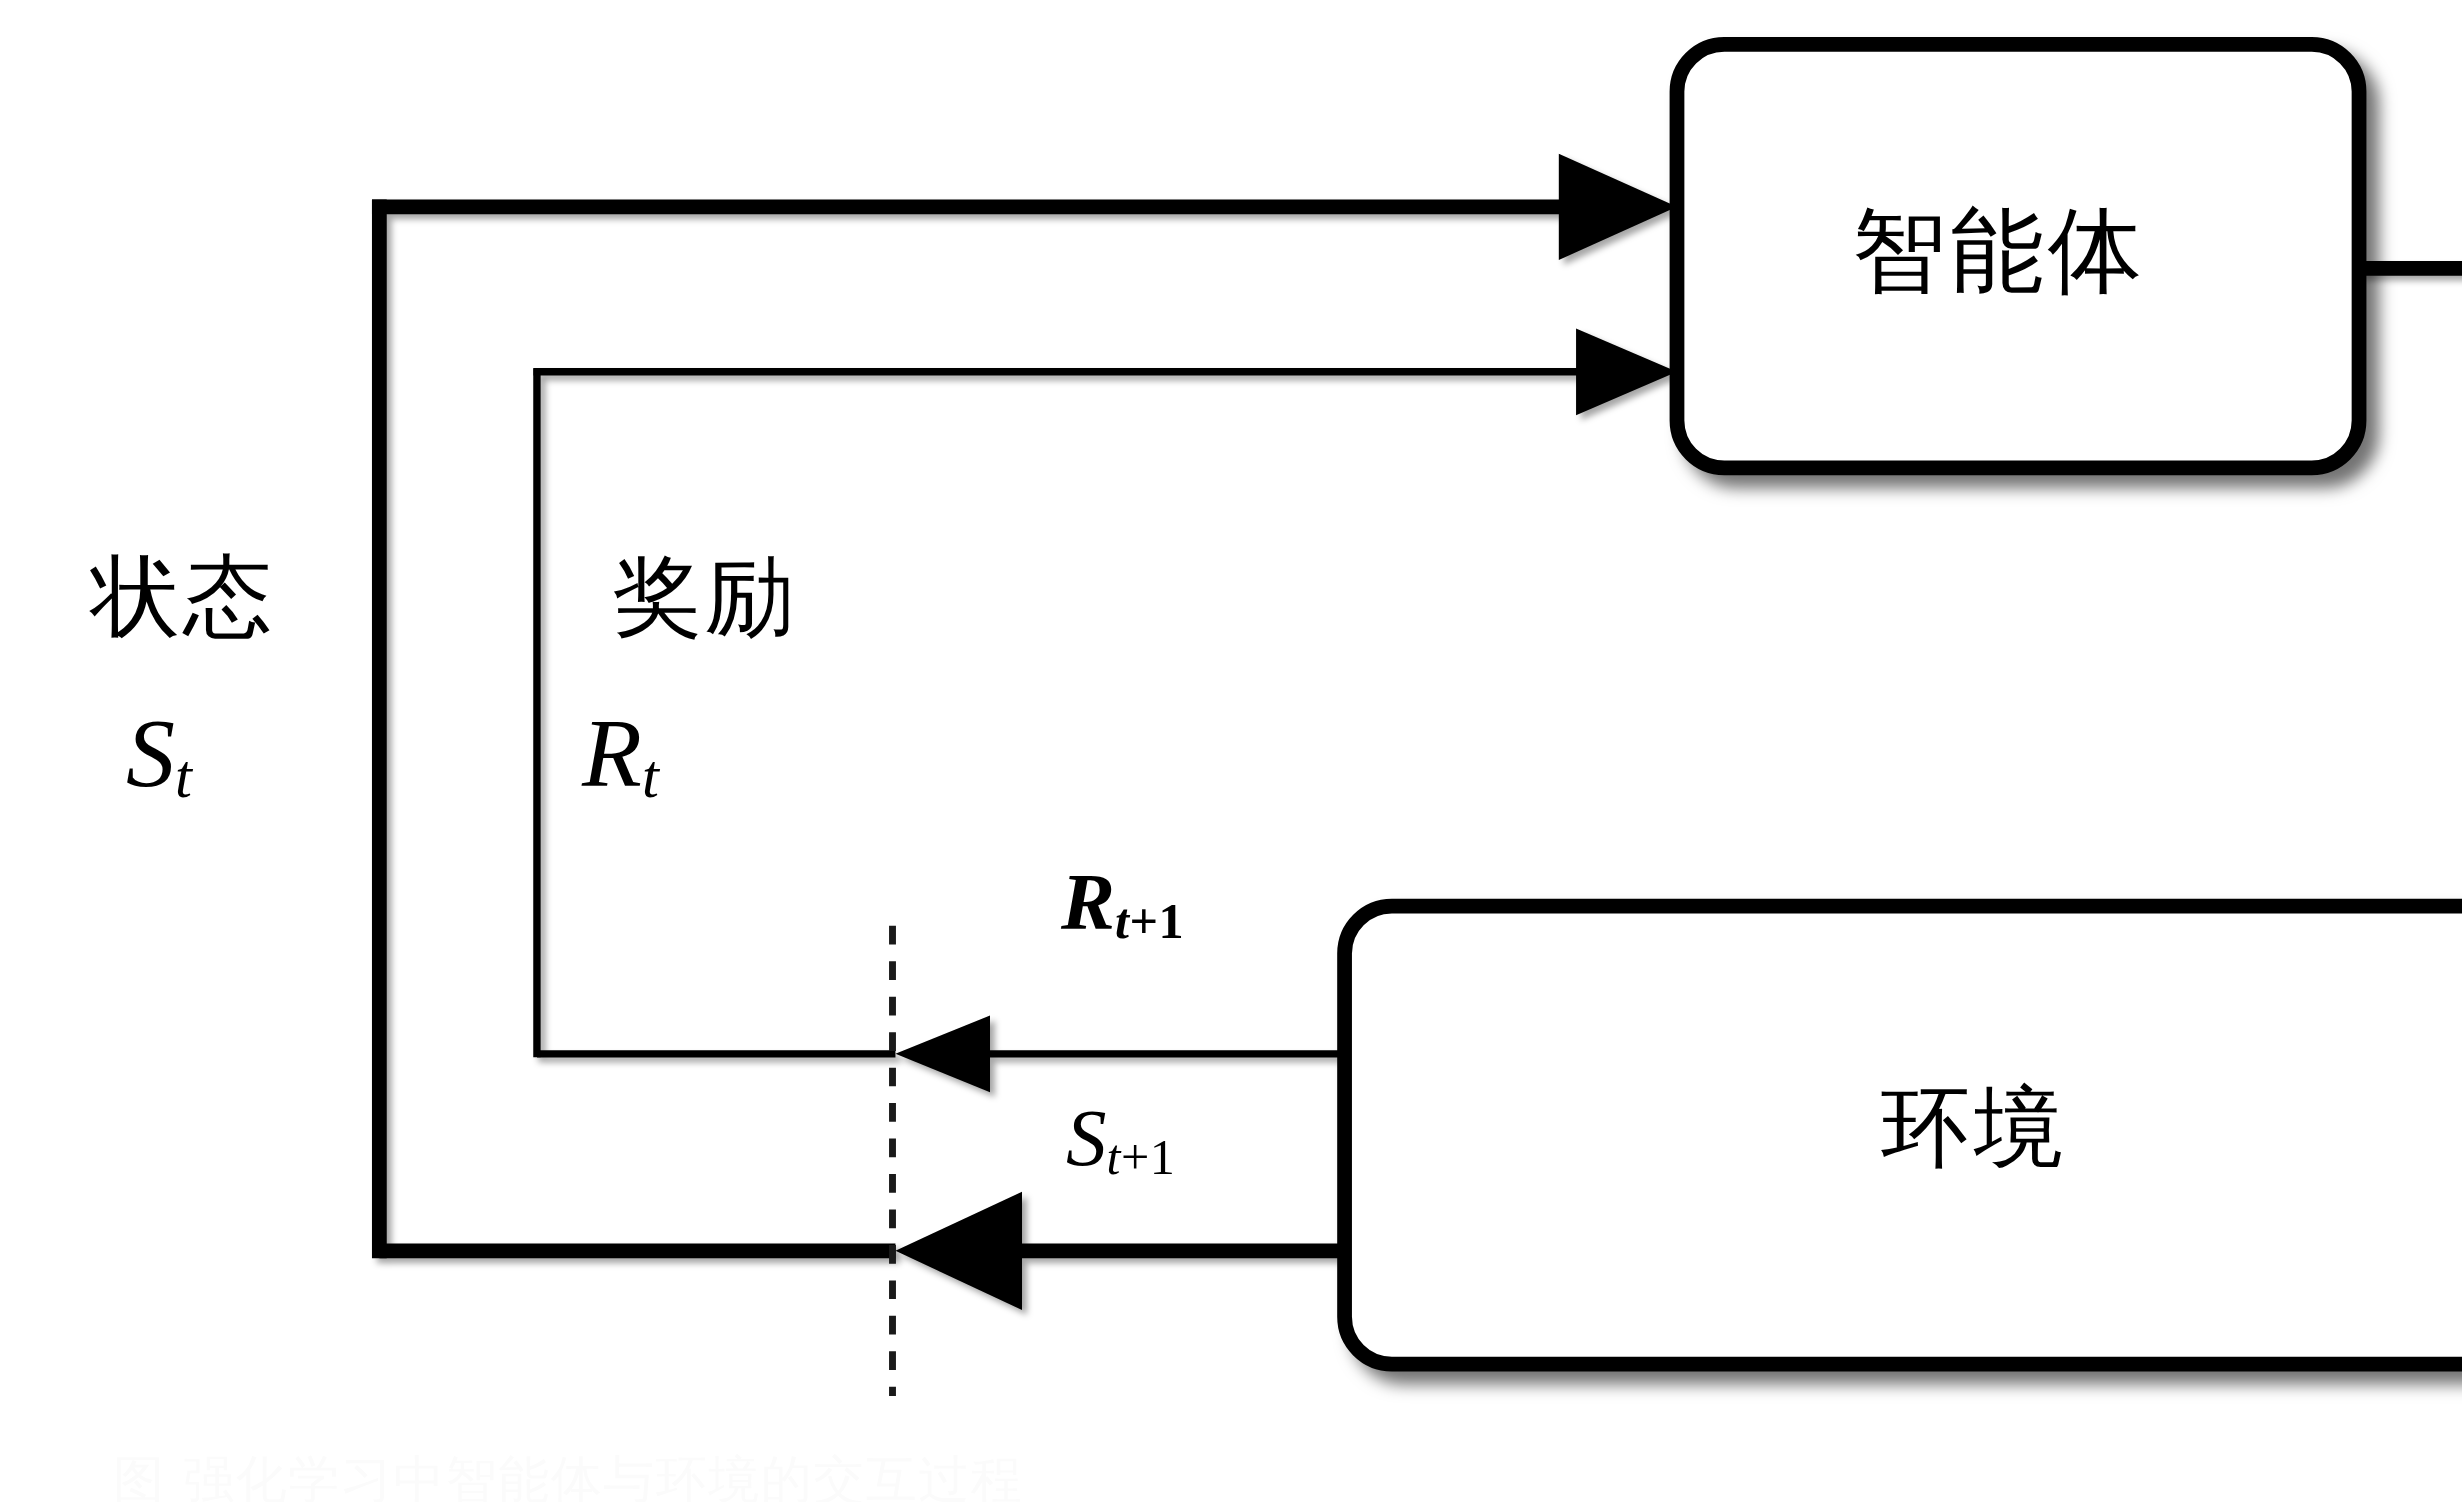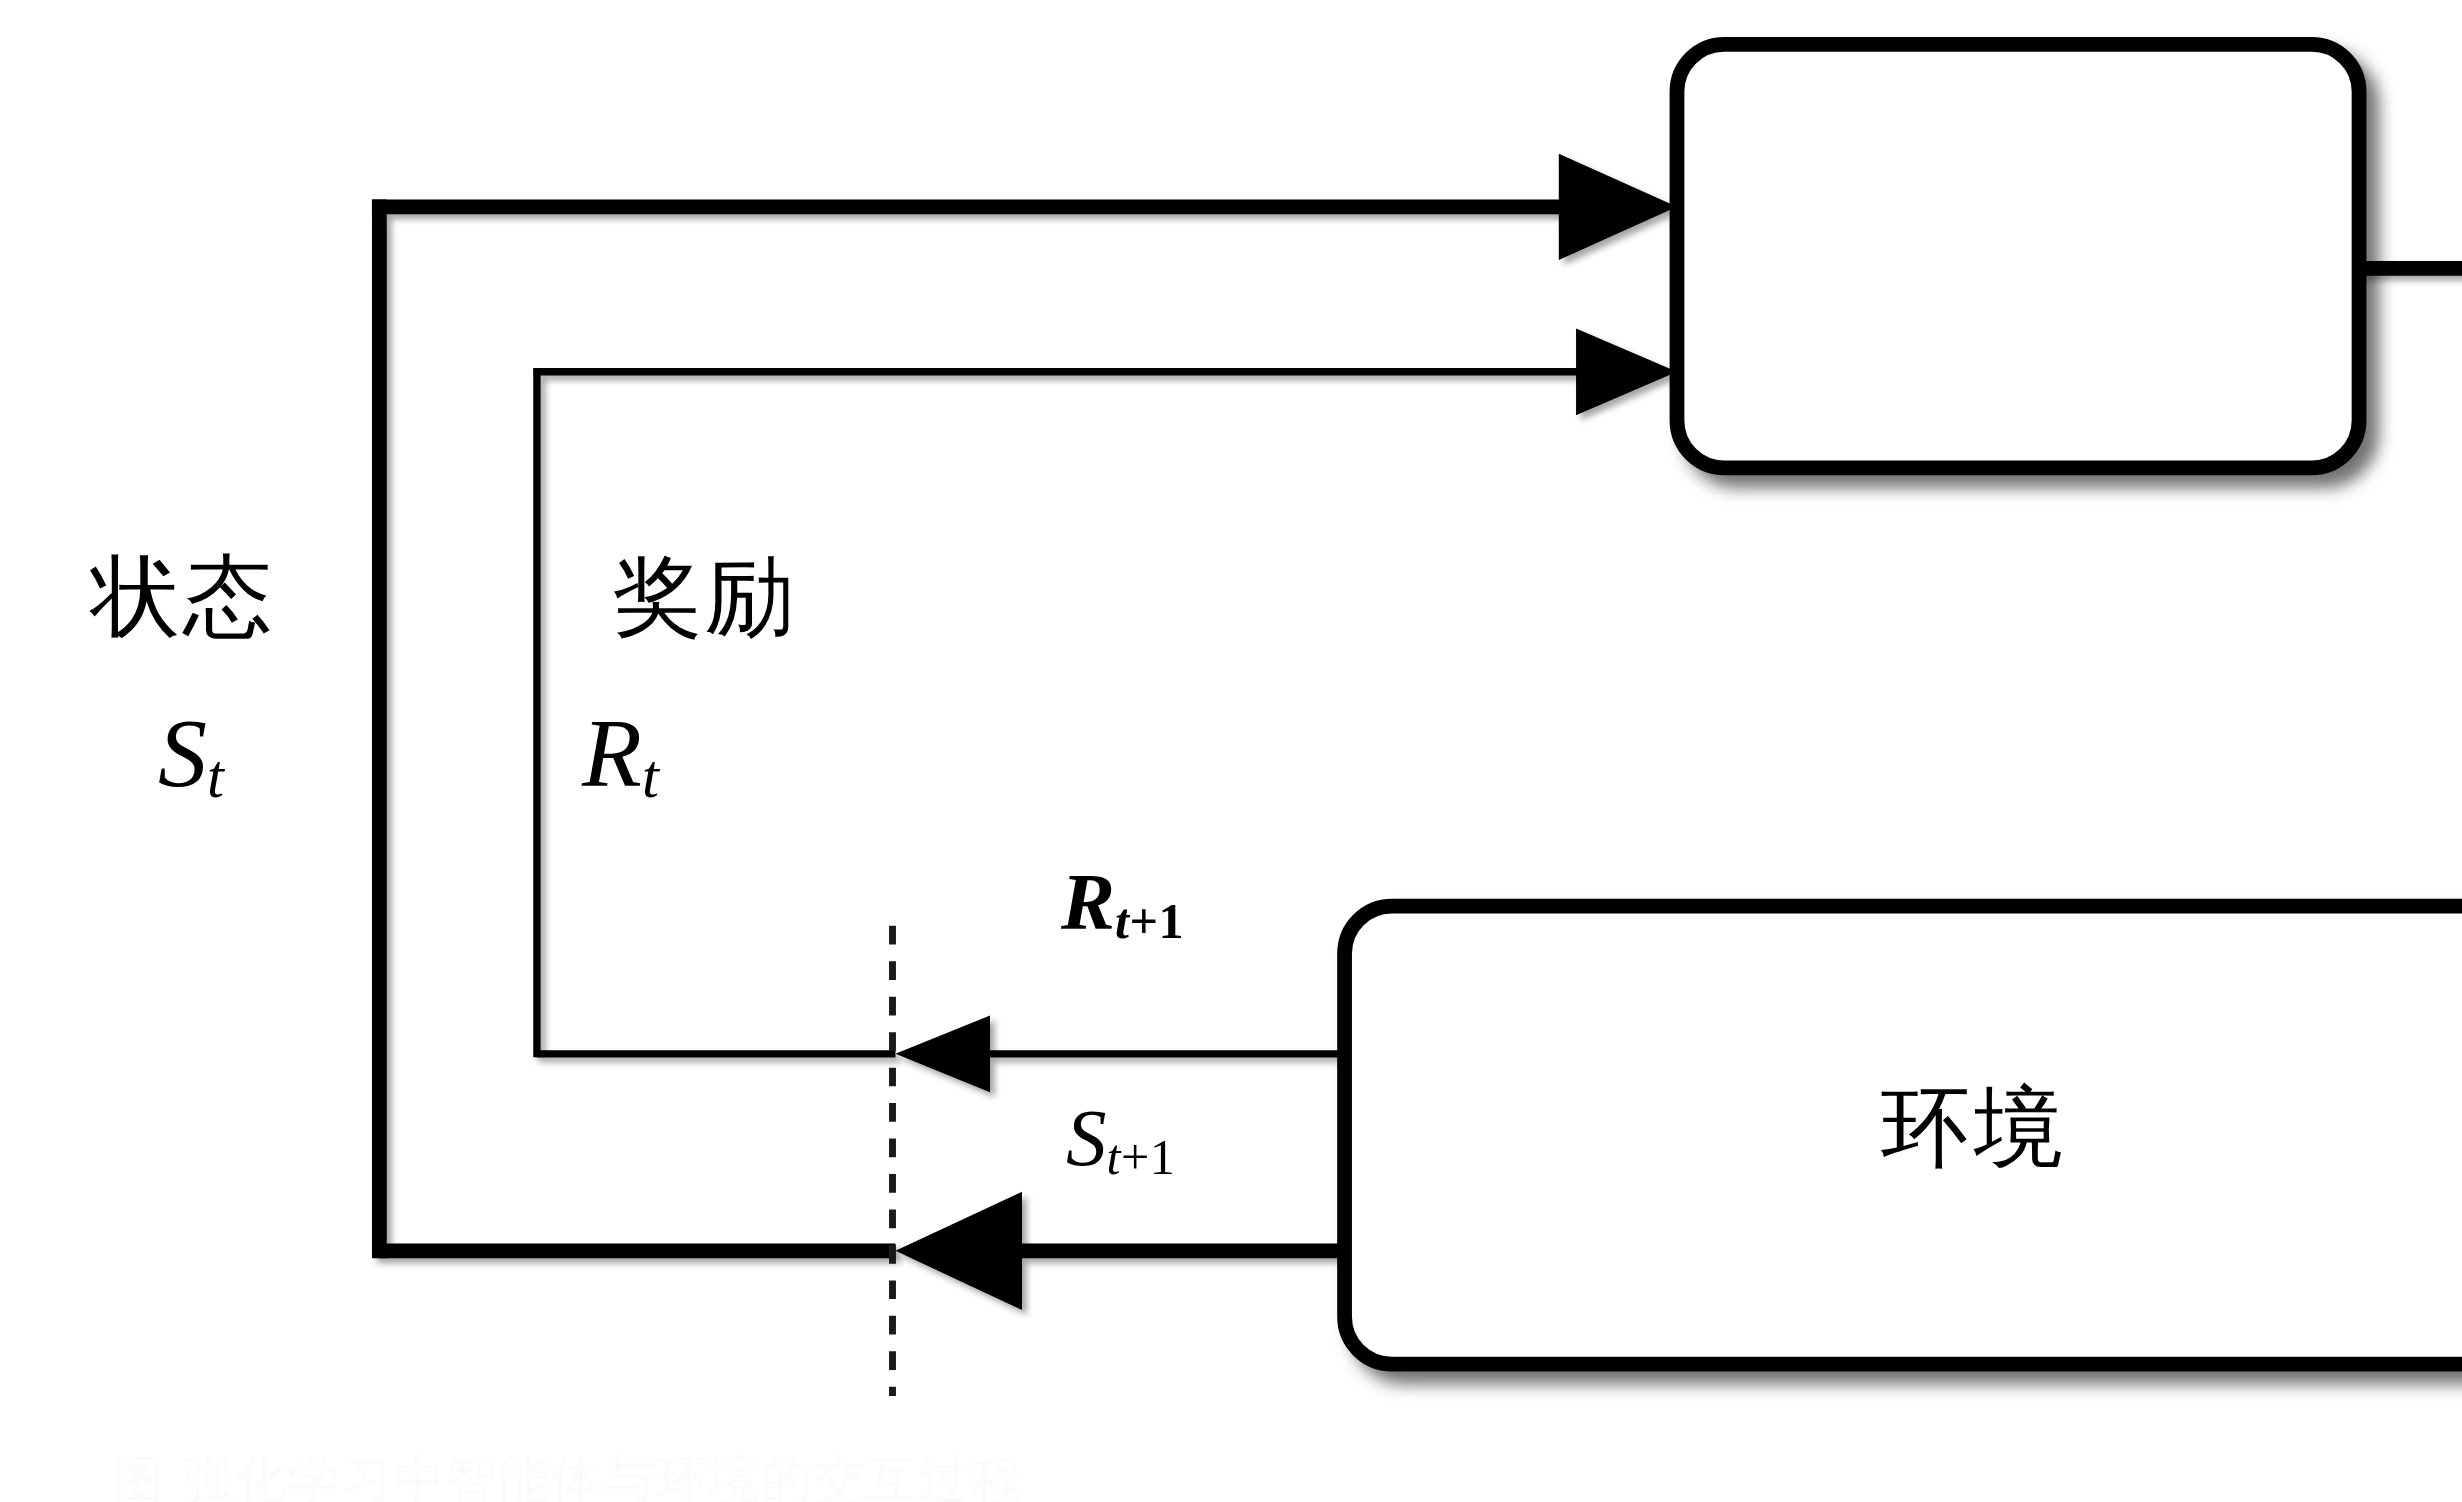--- a/index.html
+++ b/index.html
@@ -55,21 +55,21 @@
   #environment-box-label {
     left: 1881px;  top: 1083px; font-size: 89px; letter-spacing: 3.9px;
   }
   #state-word-label {
     left: 91px;   top: 552px; font-size: 89px; letter-spacing: 3px;
   }
   #reward-word-label {
     left: 601px;  top: 552px; font-size: 89px; letter-spacing: 3px; margin-left: 12px;
   }
   #state-symbol-label {
-    left: 126px;   top: 704px; font-size: 98px; margin-left: 32px;
+    left: 126px;   top: 704px; font-size: 98px;
   }
   #reward-symbol-label {
     left: 582px;  top: 704px; font-size: 98px;
   }
   #reward-next-symbol-label {
     left: 1061px;  top: 862px; font-size: 81px; font-weight: bold;
   }
   #state-next-symbol-label {
     left: 1066px;  top: 1098px; font-size: 81px;
   }
@@ -138,20 +138,21 @@
       <polygon points="1818,2540 2075,2420 2075,2660" fill="#000000"></polygon>
     </g>
 
     <line x1="1812" y1="1880" x2="1812" y2="2835" stroke="#1a1a1a" stroke-width="14" stroke-dasharray="38 34" stroke-linecap="butt"></line>
 
     <rect x="3405" y="90" width="1385" height="860" rx="96" ry="96" fill="#ffffff" stroke="#000000" stroke-width="30" filter="url(#softshadow)"></rect>
 
     <rect x="2730" y="1840" width="2650" height="930" rx="96" ry="96" fill="#ffffff" stroke="#000000" stroke-width="30" filter="url(#softshadow)"></rect>
   </svg>
 
+  <div class="cjk" id="agent-box-label">智能体</div>
 
   <div class="cjk" id="state-word-label">状态</div>
 
   <div class="cjk" id="environment-box-label">环境</div>
 
   <div class="cjk" id="reward-word-label">奖励</div>
 
   <div class="mathlbl" id="state-symbol-label">
     <span>S</span><sub>t</sub>
   </div>

